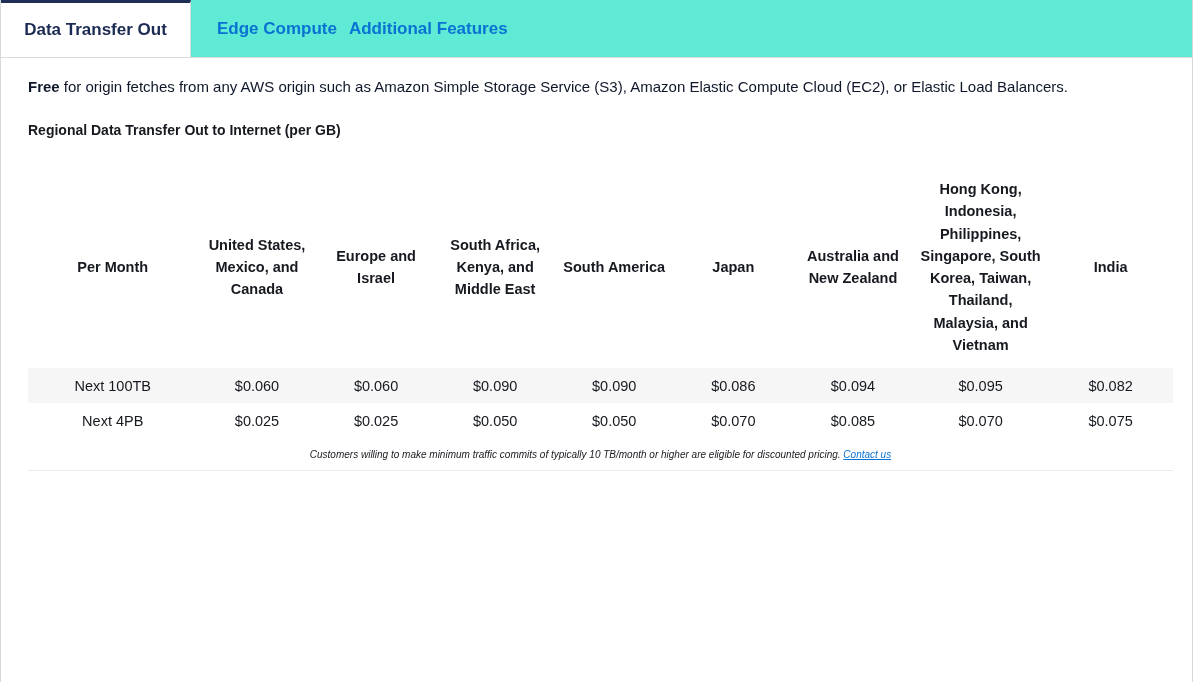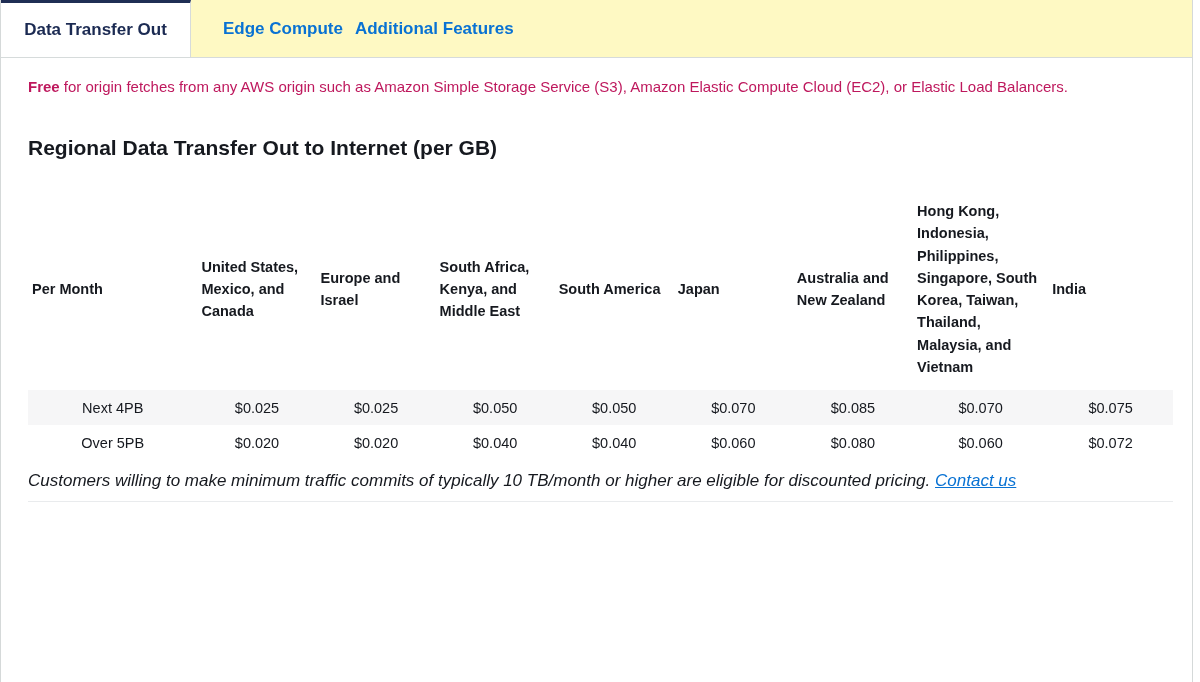--- a/index.html
+++ b/index.html
@@ -14,21 +14,21 @@
     height: 682px;
     border-left: 1px solid #d5d9d9;
     border-right: 1px solid #d5d9d9;
     background: #ffffff;
   }
   
   .tabstrip {
     display: flex;
     align-items: stretch;
     height: 58px;
-    background: #fef9c3;
+    background: #5eead4;
     border-bottom: 1px solid #d6dbdb;
   }
   .tab {
     display: flex;
     align-items: center;
     font-size: 17px;
     font-weight: bold;
     cursor: pointer;
     white-space: nowrap;
   }
@@ -37,67 +37,68 @@
     justify-content: center;
     background: #ffffff;
     border-top: 3px solid #1f2e54;
     border-right: 1px solid #d6dbdb;
     color: #1b2a52;
   }
   .tab.inactive {
     color: #0972d3;
     padding: 0 6px;
   }
-  .tab.inactive.first { margin-left: 26px; }
+  .tab.inactive.first { margin-left: 20px; }
   .tab.inactive + .tab.inactive { }
   
   .content { padding: 0 20px 0 27px; }
   .intro {
     margin-top: 19px;
     font-size: 15px;
     line-height: 20px;
-    color: #be185d;
+    color: #0f172a;
   }
   .intro b { font-weight: bold; }
   .section-title {
-    margin-top: 39px;
-    font-size: 21px;
+    margin-top: 25px;
+    font-size: 14px;
     font-weight: bold;
     color: #16191f;
   }
   
   table.pricing {
     margin-top: 28px;
     width: 1145px;
     border-collapse: collapse;
     table-layout: fixed;
   }
   table.pricing th {
     font-size: 14.5px;
     font-weight: bold;
-    text-align: left;
+    text-align: center;
     vertical-align: middle;
     line-height: 22.3px;
     padding: 12px 4px;
     color: #16191f;
   }
   table.pricing td {
     font-size: 14.5px;
     text-align: center;
     vertical-align: middle;
     padding: 9.5px 4px;
     color: #16191f;
   }
   table.pricing tbody tr:nth-child(odd) { background: #f6f6f7; }
   table.pricing tbody tr:nth-child(even) { background: #ffffff; }
   
   .footnote {
     margin-top: 11px;
     width: 1145px;
-    font-size: 17px;
+    text-align: center;
+    font-size: 10px;
     font-style: italic;
     color: #16191f;
   }
   .footnote a {
     color: #0972d3;
     text-decoration: underline;
     font-style: italic;
     cursor: pointer;
   }
   .bottom-divider {
@@ -144,40 +145,40 @@
           <th>South Africa, Kenya, and Middle East</th>
           <th>South America</th>
           <th>Japan</th>
           <th>Australia and New Zealand</th>
           <th>Hong Kong, Indonesia, Philippines, Singapore, South Korea, Taiwan, Thailand, Malaysia, and Vietnam</th>
           <th>India</th>
         </tr>
       </thead>
       <tbody>
         <tr>
+          <td>Next 100TB</td>
+          <td>$0.060</td>
+          <td>$0.060</td>
+          <td>$0.090</td>
+          <td>$0.090</td>
+          <td>$0.086</td>
+          <td>$0.094</td>
+          <td>$0.095</td>
+          <td>$0.082</td>
+        </tr>
+        <tr>
           <td>Next 4PB</td>
           <td>$0.025</td>
           <td>$0.025</td>
           <td>$0.050</td>
           <td>$0.050</td>
           <td>$0.070</td>
           <td>$0.085</td>
           <td>$0.070</td>
           <td>$0.075</td>
-        </tr>
-        <tr>
-          <td>Over 5PB</td>
-          <td>$0.020</td>
-          <td>$0.020</td>
-          <td>$0.040</td>
-          <td>$0.040</td>
-          <td>$0.060</td>
-          <td>$0.080</td>
-          <td>$0.060</td>
-          <td>$0.072</td>
         </tr>
       </tbody>
     </table>
 
     <p class="footnote"><span>Customers willing to make minimum traffic commits of typically 10 TB/month or higher are eligible for discounted pricing.</span>
       <a>Contact us</a></p>
 
     <div class="bottom-divider"></div>
 
   </div>

